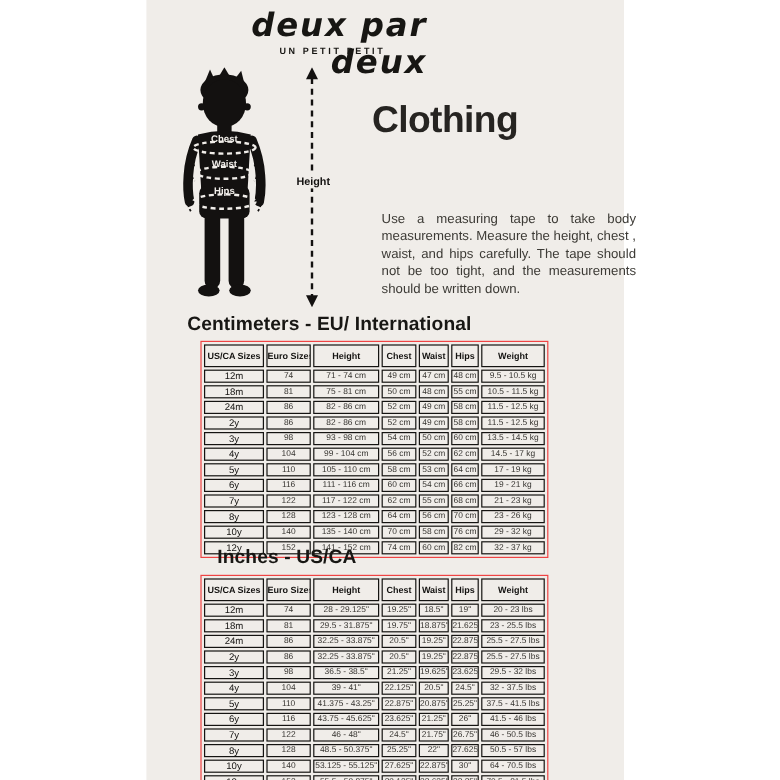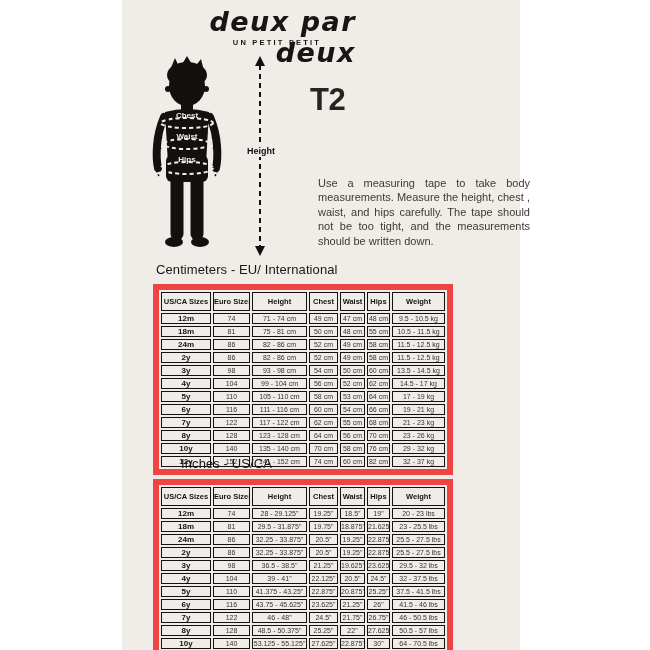--- a/index.html
+++ b/index.html
@@ -27,37 +27,37 @@
 
   .title-block { position:absolute; left:310px; top:82px; width:200px; }
   .title-line {
     font-size:31px; font-weight:bold; line-height:36px; letter-spacing:-0.5px; color:#262421;
   }
   .desc {
     position:absolute; left:318px; top:176px; width:212px;
     font-size:11px; line-height:14.4px; text-align:justify; color:#3c3a35;
   }
 
-  .section-title { position:absolute; font-size:13px; font-weight:normal; color:#181714; letter-spacing:0.1px; }
+  .section-title { position:absolute; font-size:16px; font-weight:bold; color:#181714; letter-spacing:0.1px; }
   .section-title.cm { left:156px; top:262px; }
   .section-title.inch { left:156px; top:456px;padding-left:25px; }
 
   table.size-table {
-    position:absolute; left:153px; width:286px; table-layout:fixed;
-    border-collapse:separate; border-spacing:2px; border:6px solid #ef4444;
+    position:absolute; left:167px; width:286px; table-layout:fixed;
+    border-collapse:separate; border-spacing:2px; border:1px solid #ef4444;
   }
   table.cm-table { top:284px; }
   table.in-table { top:479px; }
   .size-table th, .size-table td {
     border:1px solid #141311; text-align:center; vertical-align:middle;
     overflow:hidden; white-space:nowrap;
   }
   .size-table th { font-size:7.5px; font-weight:bold; padding:4px 0; color:#141311; }
   .size-table td { font-size:7px; line-height:7px; padding:1px 0; color:#35332f; }
-  .size-table td.c1 { font-size:8px; font-weight:bold; color:#141311; }
+  .size-table td.c1 { font-size:8px; font-weight:normal; color:#141311; }
 </style>
 </head>
 <body>
 
 <div class="panel"></div>
 
 <div class="brand">deux par deux</div>
 <div class="tagline">UN PETIT PETIT</div>
 
 <svg class="figure-svg" viewBox="0 0 165 200">
@@ -101,21 +101,21 @@
   <g>
     <line x1="115" y1="9" x2="115" y2="191" stroke="#131110" stroke-width="2" stroke-dasharray="5 4"></line>
     <polygon points="115,0 110,10 120,10" fill="#131110"></polygon>
     <polygon points="115,200 110,190 120,190" fill="#131110"></polygon>
     <rect x="97" y="88" width="38" height="13" fill="#f0ede9"></rect>
     <text x="116" y="98" fill="#131110" font-family="Liberation Sans, sans-serif" font-size="9" font-weight="bold" text-anchor="middle">Height</text>
   </g>
 </svg>
 
 <div class="title-block">
-  <div class="title-line">T2</div>
+  <div class="title-line">Clothing</div>
 </div>
 
 <p class="desc">Use a measuring tape to take body measurements. Measure the height, chest , waist, and hips carefully. The tape should not be too tight, and the measurements should be written down.</p>
 
 <div class="section-title cm">Centimeters - EU/ International</div>
 <table class="size-table cm-table">
   <colgroup>
     <col style="width:50px">
       <col style="width:37px">
       <col style="width:55px">

